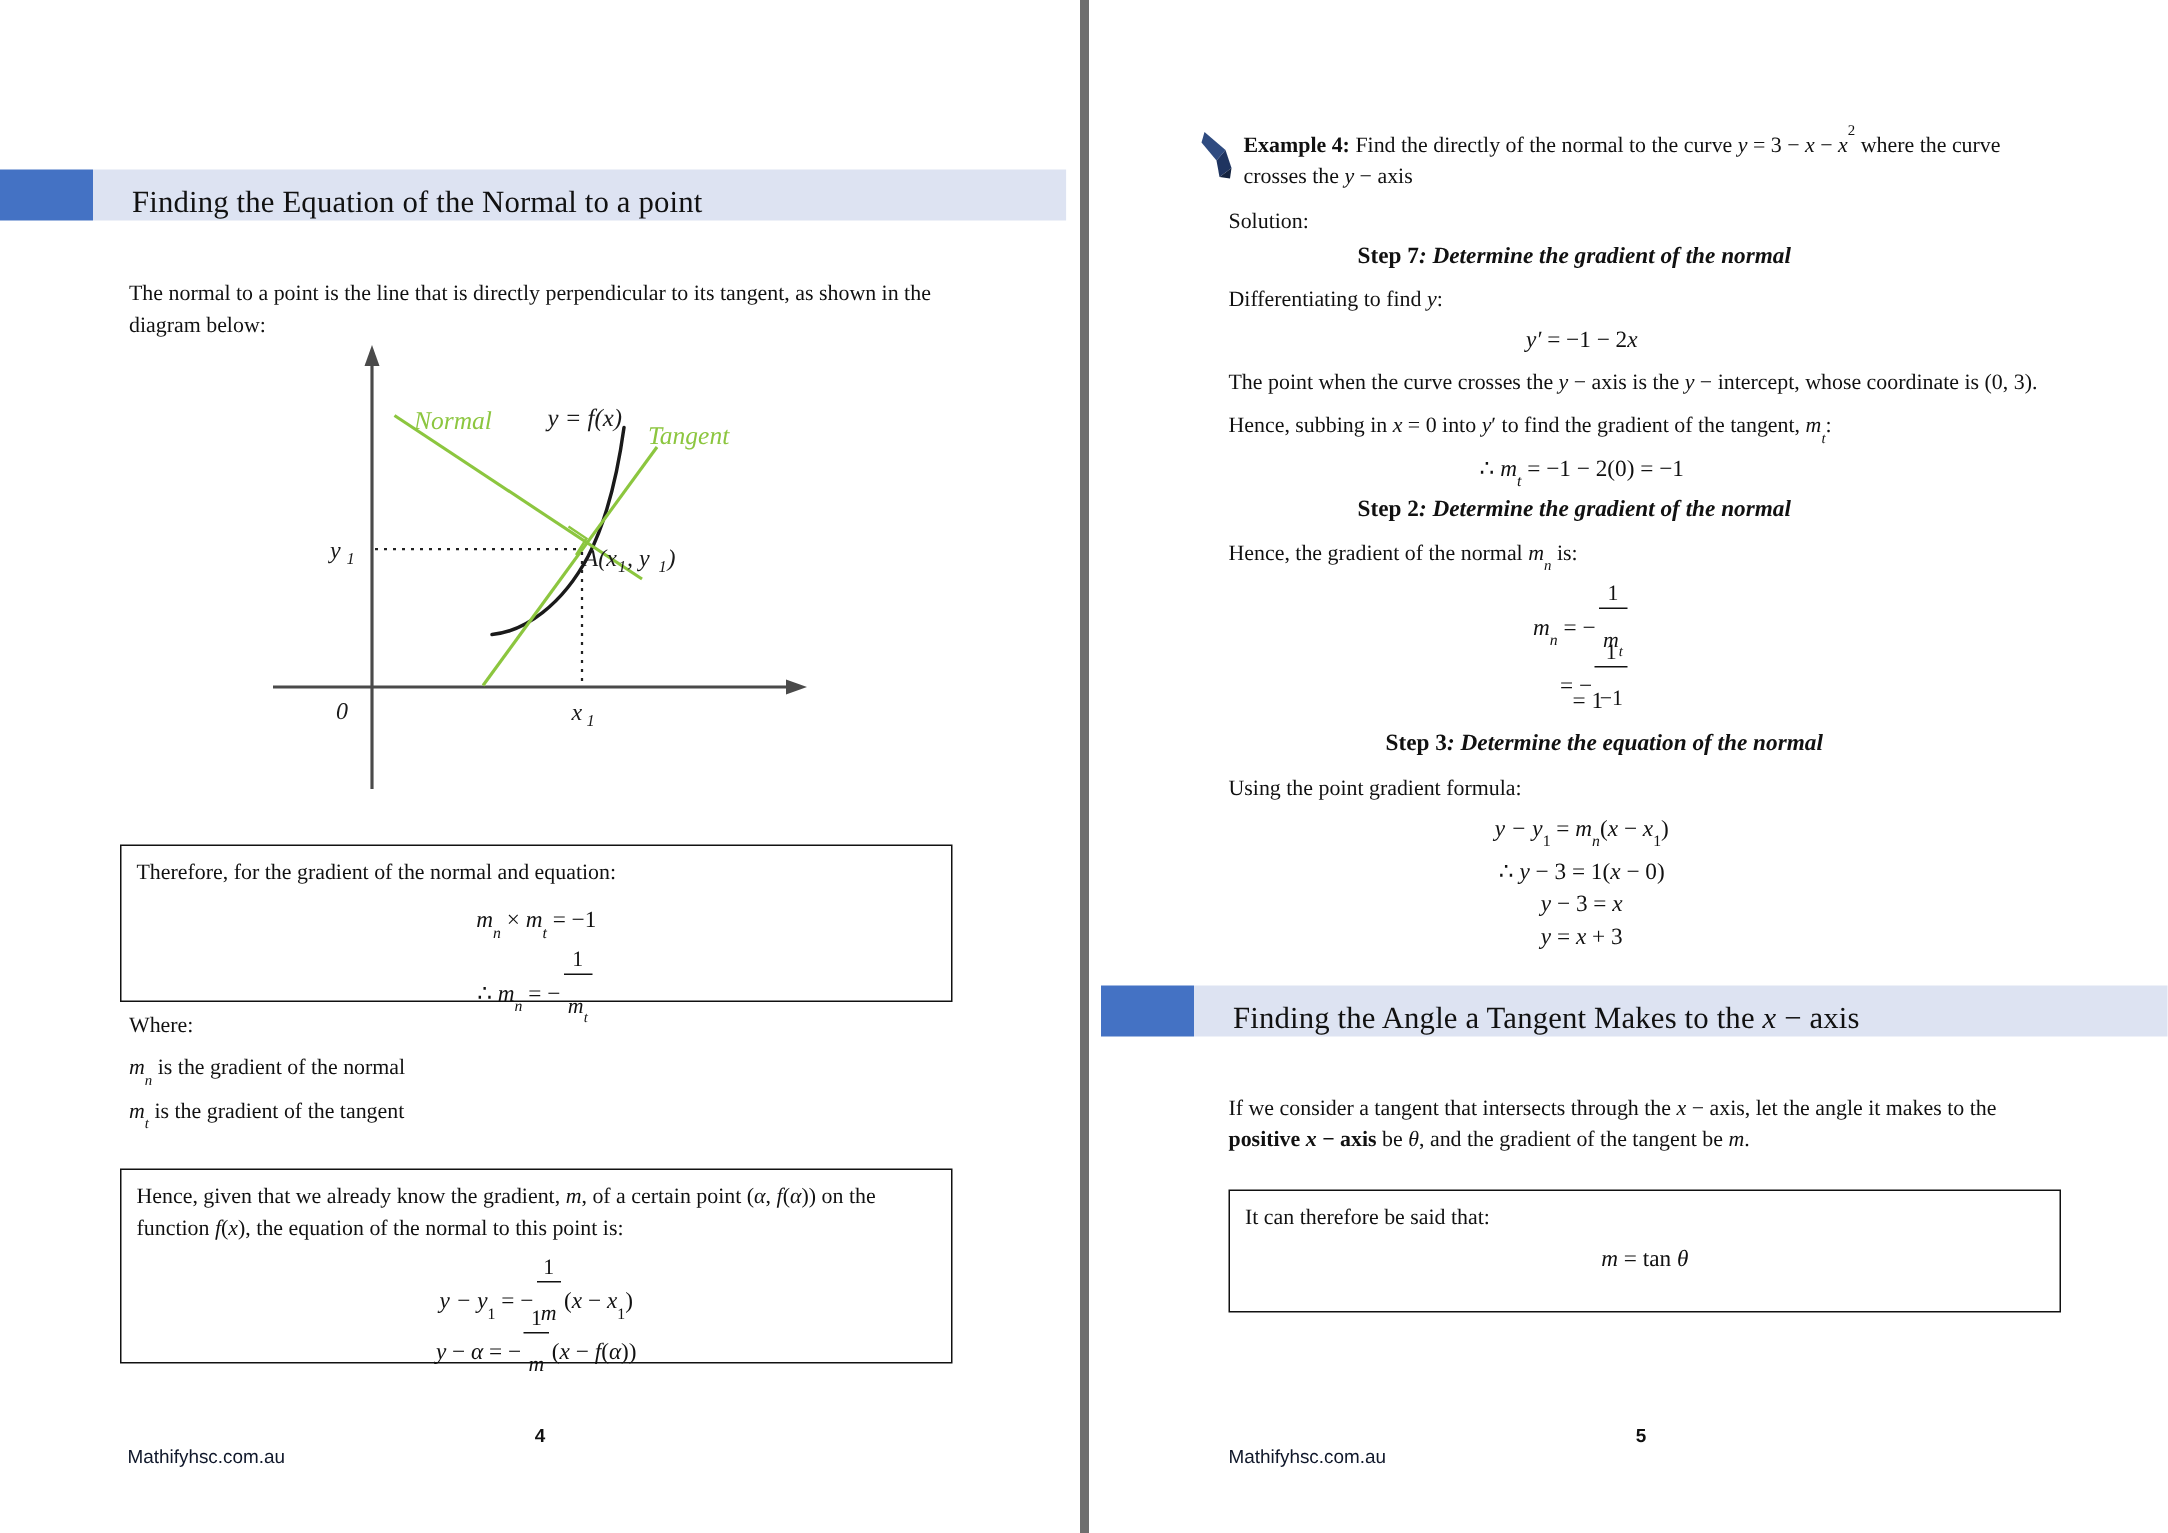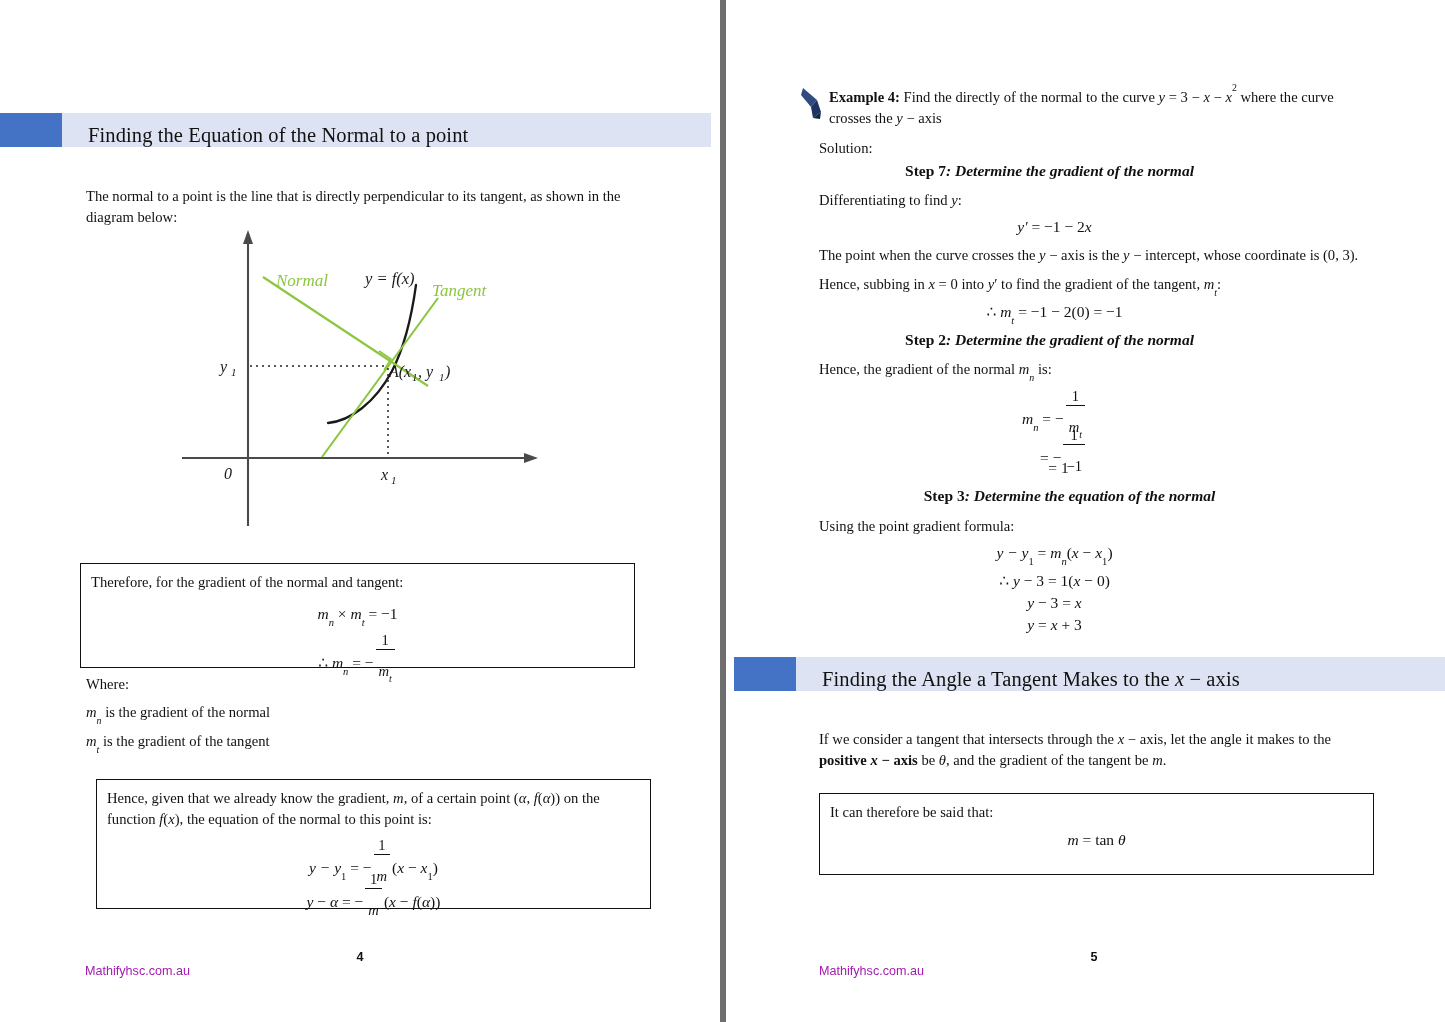--- a/index.html
+++ b/index.html
@@ -144,21 +144,21 @@
     color: #111;
   }
 
   
   .footer-site {
     position: absolute;
     left: 85px;
     bottom: 44px;
     font-family: "Liberation Sans", "DejaVu Sans", sans-serif;
     font-size: 12.6px;
-    color: #a21caf;
+    color: #0f172a;
   }
   .pager-wrap { position: absolute; left: 280px; width: 160px; bottom: 58px; text-align: center;
                 font-family: "Liberation Sans", "DejaVu Sans", sans-serif; font-size: 12.6px;
                 font-weight: bold; color: #111; }
 
   
   .diagram {
     position: absolute;
     left: 160px;
     top: 228px;
@@ -215,38 +215,38 @@
         <text x="71" y="148" font-family="Liberation Serif, serif" font-style="italic" font-size="11" fill="#1a1a1a">1</text>
 
         <text x="221" y="252" font-family="Liberation Serif, serif" font-style="italic" font-size="16" fill="#1a1a1a">x</text>
         <text x="231" y="256" font-family="Liberation Serif, serif" font-style="italic" font-size="11" fill="#1a1a1a">1</text>
 
         <text x="64" y="251" font-family="Liberation Serif, serif" font-style="italic" font-size="16" fill="#1a1a1a">0</text>
       </svg>
     </div>
 
     <div class="boxed" style="left:80px; top:563px; width:555px; height:105px;">
-      <div class="box-intro" style="left:10px; top:8px;">Therefore, for the gradient of the normal and tangent:</div>
+      <div class="box-intro" style="left:10px; top:8px;">Therefore, for the gradient of the normal and equation:</div>
       <div class="eq" style="left:0; right:0; top:41px; text-align:center;">
         m<sub>n</sub> <span class="up">×</span> m<sub>t</sub> <span class="up">= −1</span>
       </div>
       <div class="eq" style="left:0; right:0; top:69px; text-align:center;">
         <span class="up">∴</span> m<sub>n</sub> <span class="up">= −</span><span class="frac"><span class="num-part up">1</span><span class="den-part">m<sub>t</sub></span></span>
       </div>
     </div>
 
     <div class="para" style="left:86px; top:674px;">Where:</div>
     <div class="para" style="left:86px; top:702px;">
       <span class="mi">m</span><sub><span class="mi">n</span></sub> is the gradient of the normal
     </div>
     <div class="para" style="left:86px; top:731px;">
       <span class="mi">m</span><sub><span class="mi">t</span></sub> is the gradient of the tangent
     </div>
 
-    <div class="boxed" style="left:96px; top:779px; width:555px; height:130px;">
+    <div class="boxed" style="left:80px; top:779px; width:555px; height:130px;">
       <div class="box-intro" style="left:10px; top:8px; width:520px;">Hence, given that we already know the gradient, <span class="mi">m</span>, of a certain point (<span class="mi">α</span>, <span class="mi">f</span>(<span class="mi">α</span>)) on the function <span class="mi">f</span>(<span class="mi">x</span>), the equation of the normal to this point is:</div>
       <div class="eq" style="left:0; right:0; top:58px; text-align:center;">
         y − y<sub class="up">1</sub> <span class="up">= −</span><span class="frac"><span class="num-part up">1</span><span class="den-part">m</span></span><span class="up">(</span>x <span class="up">−</span> x<sub class="up">1</sub><span class="up">)</span>
       </div>
       <div class="eq" style="left:0; right:0; top:92px; text-align:center;">
         y <span class="up">−</span> α <span class="up">= −</span><span class="frac"><span class="num-part up">1</span><span class="den-part">m</span></span><span class="up">(</span>x <span class="up">−</span> f<span class="up">(</span>α<span class="up">))</span>
       </div>
     </div>
 
     <div class="pager-wrap">4</div>

